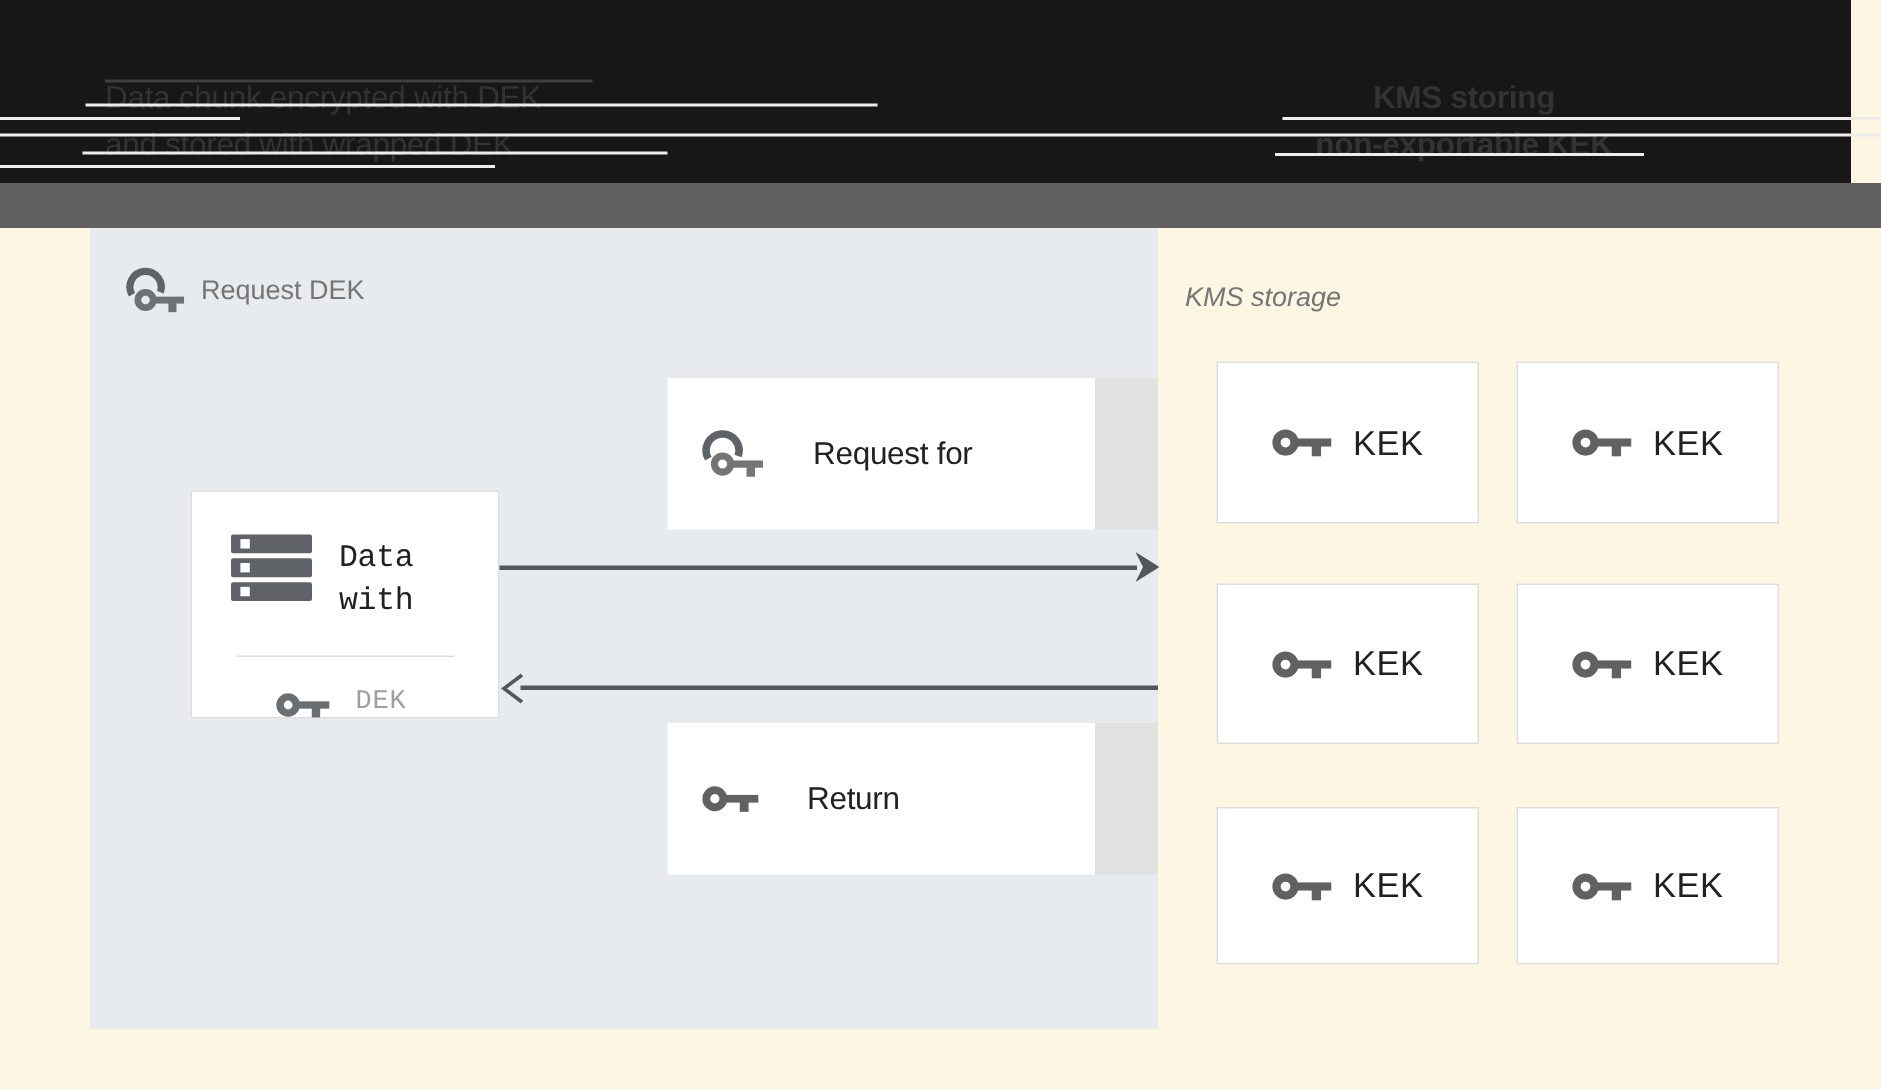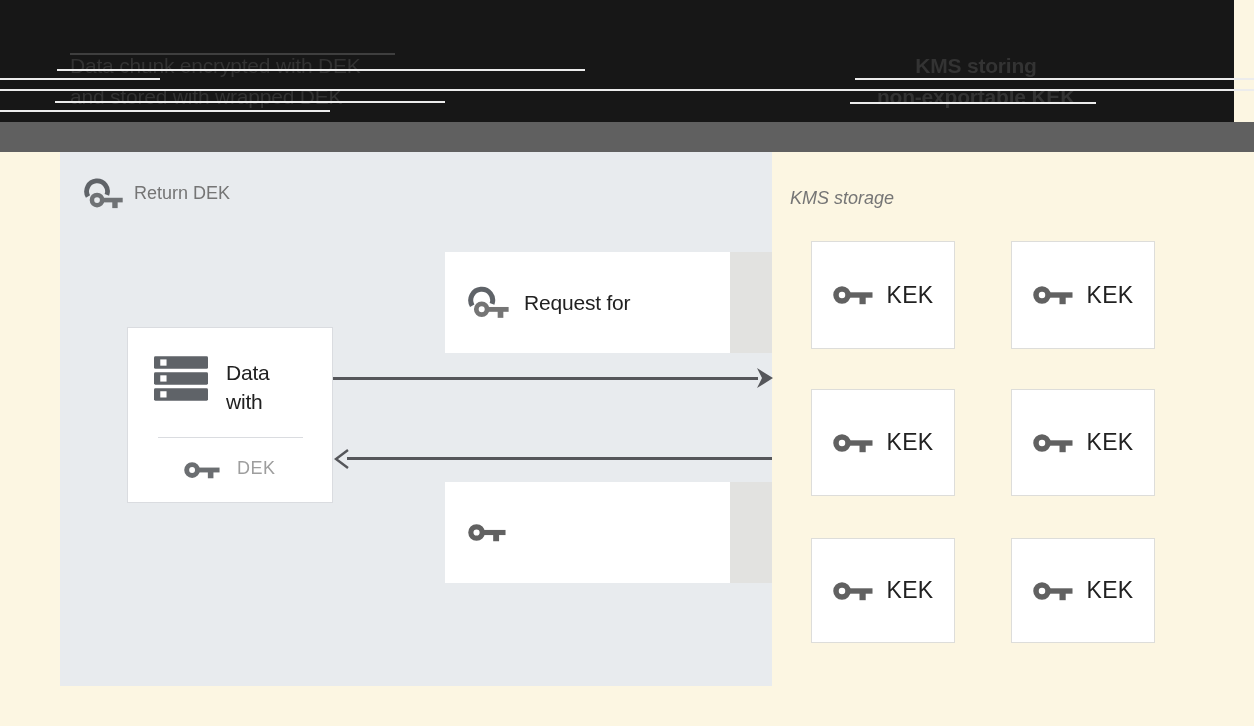--- a/index.html
+++ b/index.html
@@ -23,36 +23,36 @@
 
   
   .left-panel{position:absolute;left:60px;top:152px;width:712px;height:534px;background:var(--panel-bg);}
   .panel-label{position:absolute;display:flex;align-items:center;gap:10px;color:var(--text-gray);font-size:18px;}
   .wrapped-label{left:84px;top:176px;}
   .kms-label{left:790px;top:188px;font-style:italic;}
 
   
   .white-box{position:absolute;background:var(--box-bg);}
   .strip{position:absolute;width:42px;background:var(--strip-gray);}
-  .msg-box{width:285px;height:101px;display:flex;align-items:center;padding-left:23px;gap:14px;}
+  .msg-box{width:285px;height:101px;display:flex;align-items:center;padding-left:23px;gap:32px;}
   .msg-text{font-size:21px;line-height:29px;color:var(--text-dark);letter-spacing:-0.2px;}
 
-  .data-box{left:127px;top:327px;width:206px;height:176px;border:1px solid var(--box-border);}
+  .data-box{left:127px;top:327px;width:206px;height:152px;border:1px solid var(--box-border);font-family:Liberation Mono, monospace;}
   .dc-top{position:absolute;left:26px;top:28px;display:flex;gap:18px;align-items:flex-start;}
   .dc-text{font-size:21px;line-height:29px;color:var(--text-dark);padding-top:2px;letter-spacing:-0.2px;}
   .dc-divider{position:absolute;left:30px;top:109px;width:145px;height:1px;background:var(--box-border);}
   .dc-dek{position:absolute;left:56px;top:130px;display:flex;gap:17px;}
   .dek-label{font-size:18px;color:var(--dek-text);letter-spacing:0.5px;}
 
   
   .arrow-line{position:absolute;height:3px;background:var(--arrow);}
   .ah{position:absolute;}
 
   
-  .kek-box{position:absolute;width:144px;height:107px;background:var(--box-bg);border:1.5px solid #DDDDDA;display:flex;align-items:center;justify-content:center;gap:14px;}
+  .kek-box{position:absolute;width:175px;height:107px;background:var(--box-bg);border:1.5px solid #DDDDDA;display:flex;align-items:center;justify-content:center;gap:14px;}
   .kek-label{font-size:23px;color:var(--text-dark);letter-spacing:0.3px;}
 </style>
 </head>
 <body>
 
 <svg width="0" height="0" style="position:absolute">
   <defs>
     <g id="ic-key">
       <circle cx="9" cy="13" r="6" fill="none" stroke="currentColor" stroke-width="5.5"></circle>
       <rect x="14.5" y="10.3" width="25" height="5.4" fill="currentColor"></rect>
@@ -97,21 +97,21 @@
     <div class="gl" style="left:0;top:110px;width:330px;"></div>
   </div>
   <div class="bar"></div>
 
   <div class="left-panel"></div>
 
   <div class="panel-label wrapped-label">
     <svg viewBox="0 0 46 40" width="40" height="35" style="color:#6F7275">
         <use href="#ic-wrapped-key"></use>
       </svg>
-    <span>Return DEK</span>
+    <span>Request DEK</span>
   </div>
 
   <div class="panel-label kms-label">
     <span>KMS storage</span>
   </div>
 
   <div class="white-box msg-box" style="left:445px;top:252px;">
     <svg viewBox="0 0 46 40" width="42" height="37" style="color:#757575">
         <use href="#ic-wrapped-key"></use>
       </svg>
@@ -119,20 +119,21 @@
       <div>Request for</div>
     </div>
   </div>
   <div class="strip" style="left:730px;top:252px;height:101px;"></div>
 
   <div class="white-box msg-box" style="left:445px;top:482px;">
     <svg viewBox="0 0 40 26" width="38" height="25" style="color:#616161">
         <use href="#ic-key"></use>
       </svg>
     <div class="msg-text">
+      <div>Return</div>
     </div>
   </div>
   <div class="strip" style="left:730px;top:482px;height:101px;"></div>
 
   <div class="white-box data-box">
     <div class="dc-top">
       <svg viewBox="0 0 56 46" width="54" height="45">
           <use href="#ic-stack"></use>
         </svg>
       <div class="dc-text">

